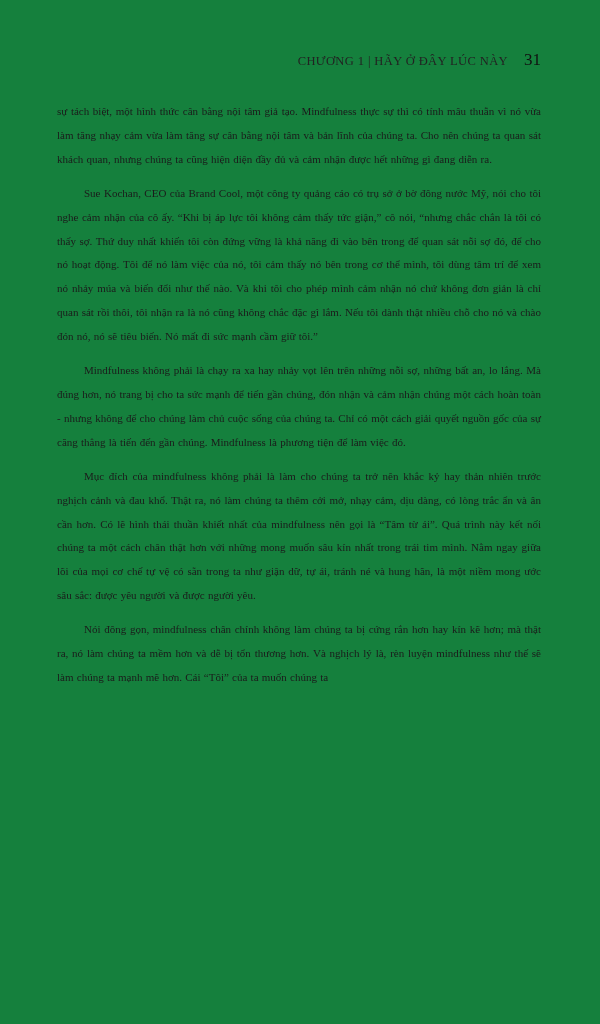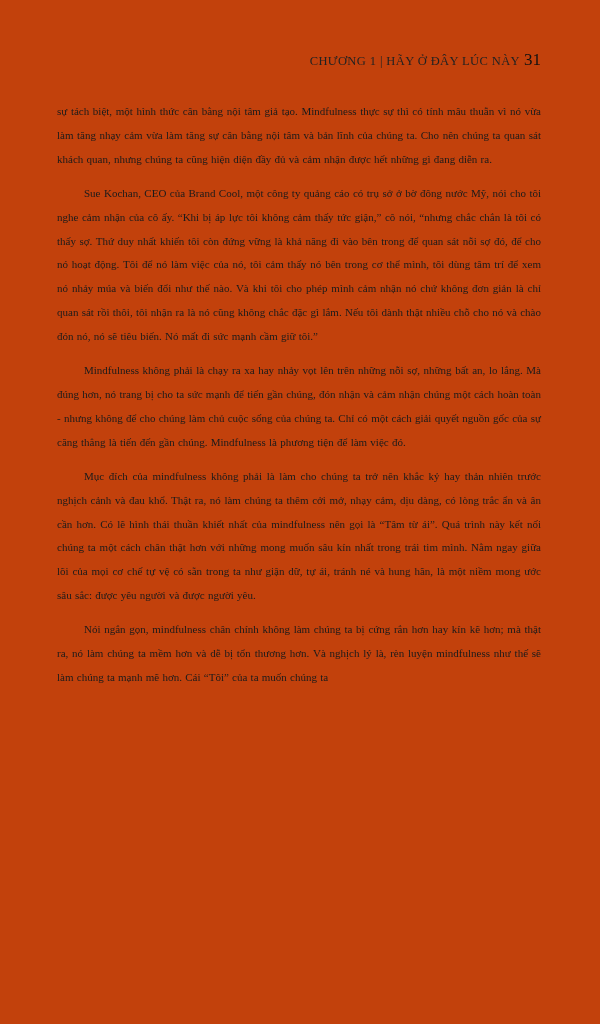--- a/index.html
+++ b/index.html
@@ -5,41 +5,41 @@
   html, body {
     margin: 0;
     padding: 0;
     background: #ffffff;
   }
   .page {
     position: relative;
     width: 600px;
     height: 1024px;
     box-sizing: border-box;
-    background: #c2410c;
+    background: #15803d;
     color: #1b1b1b;
     font-family: "Liberation Serif", "DejaVu Serif", serif;
     padding: 50px 59px 16px 57px;
     overflow: hidden;
   }
   .page-header {
     display: flex;
     justify-content: flex-end;
     align-items: baseline;
     margin-bottom: 30px;
   }
   .running-title {
     font-size: 12.5px;
     letter-spacing: 0.4px;
     color: #222222;
     white-space: nowrap;
   }
   .page-number {
     font-size: 17px;
-    margin-left: 4px;
+    margin-left: 16px;
     color: #111111;
   }
   .body-text p {
     margin: 0 0 10px 0;
     font-size: 11px;
     line-height: 23.9px;
     text-align: justify;
     text-indent: 27px;
     word-spacing: 0.5px;
   }
@@ -55,16 +55,16 @@
   <div class="page-header">
     <span class="running-title">CHƯƠNG 1 | HÃY Ở ĐÂY LÚC NÀY</span>
     <span class="page-number">31</span>
   </div>
 
   <div class="body-text">
     <p class="continuation">sự tách biệt, một hình thức cân bằng nội tâm giả tạo. Mindfulness thực sự thì có tính mâu thuẫn vì nó vừa làm tăng nhạy cảm vừa làm tăng sự cân bằng nội tâm và bản lĩnh của chúng ta. Cho nên chúng ta quan sát khách quan, nhưng chúng ta cũng hiện diện đầy đủ và cảm nhận được hết những gì đang diễn ra.</p>
     <p>Sue Kochan, CEO của Brand Cool, một công ty quảng cáo có trụ sở ở bờ đông nước Mỹ, nói cho tôi nghe cảm nhận của cô ấy. “Khi bị áp lực tôi không cảm thấy tức giận,” cô nói, “nhưng chắc chắn là tôi có thấy sợ. Thứ duy nhất khiến tôi còn đứng vững là khả năng đi vào bên trong để quan sát nỗi sợ đó, để cho nó hoạt động. Tôi để nó làm việc của nó, tôi cảm thấy nó bên trong cơ thể mình, tôi dùng tâm trí để xem nó nhảy múa và biến đổi như thế nào. Và khi tôi cho phép mình cảm nhận nó chứ không đơn giản là chỉ quan sát rồi thôi, tôi nhận ra là nó cũng không chắc đặc gì lắm. Nếu tôi dành thật nhiều chỗ cho nó và chào đón nó, nó sẽ tiêu biến. Nó mất đi sức mạnh cầm giữ tôi.”</p>
     <p>Mindfulness không phải là chạy ra xa hay nhảy vọt lên trên những nỗi sợ, những bất an, lo lắng. Mà đúng hơn, nó trang bị cho ta sức mạnh để tiến gần chúng, đón nhận và cảm nhận chúng một cách hoàn toàn - nhưng không để cho chúng làm chủ cuộc sống của chúng ta. Chỉ có một cách giải quyết nguồn gốc của sự căng thẳng là tiến đến gần chúng. Mindfulness là phương tiện để làm việc đó.</p>
     <p>Mục đích của mindfulness không phải là làm cho chúng ta trở nên khắc kỷ hay thản nhiên trước nghịch cảnh và đau khổ. Thật ra, nó làm chúng ta thêm cởi mở, nhạy cảm, dịu dàng, có lòng trắc ẩn và ân cần hơn. Có lẽ hình thái thuần khiết nhất của mindfulness nên gọi là “Tâm từ ái”. Quá trình này kết nối chúng ta một cách chân thật hơn với những mong muốn sâu kín nhất trong trái tim mình. Nằm ngay giữa lõi của mọi cơ chế tự vệ có sẵn trong ta như giận dữ, tự ái, tránh né và hung hãn, là một niềm mong ước sâu sắc: được yêu người và được người yêu.</p>
-    <p>Nói ngắn gọn, mindfulness chân chính không làm chúng ta bị cứng rắn hơn hay kín kẽ hơn; mà thật ra, nó làm chúng ta mềm hơn và dễ bị tổn thương hơn. Và nghịch lý là, rèn luyện mindfulness như thế sẽ làm chúng ta mạnh mẽ hơn. Cái “Tôi” của ta muốn chúng ta</p>
+    <p>Nói đông gọn, mindfulness chân chính không làm chúng ta bị cứng rắn hơn hay kín kẽ hơn; mà thật ra, nó làm chúng ta mềm hơn và dễ bị tổn thương hơn. Và nghịch lý là, rèn luyện mindfulness như thế sẽ làm chúng ta mạnh mẽ hơn. Cái “Tôi” của ta muốn chúng ta</p>
   </div>
 
 </div>
 
 </body></html>

